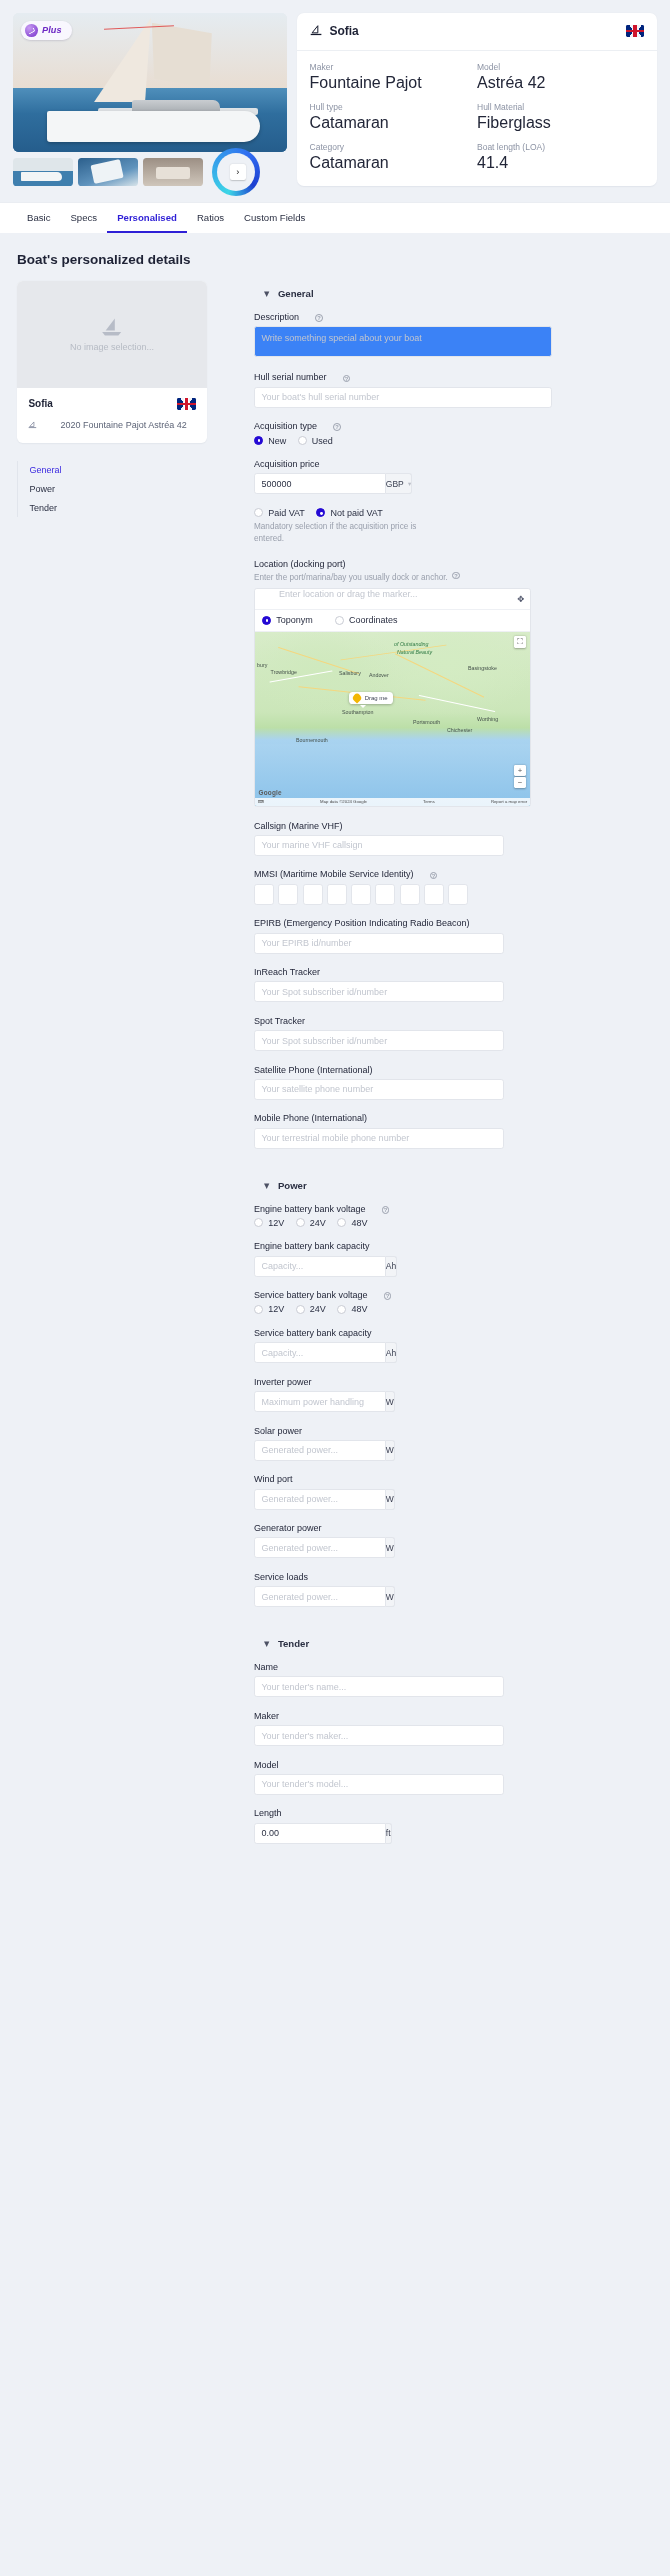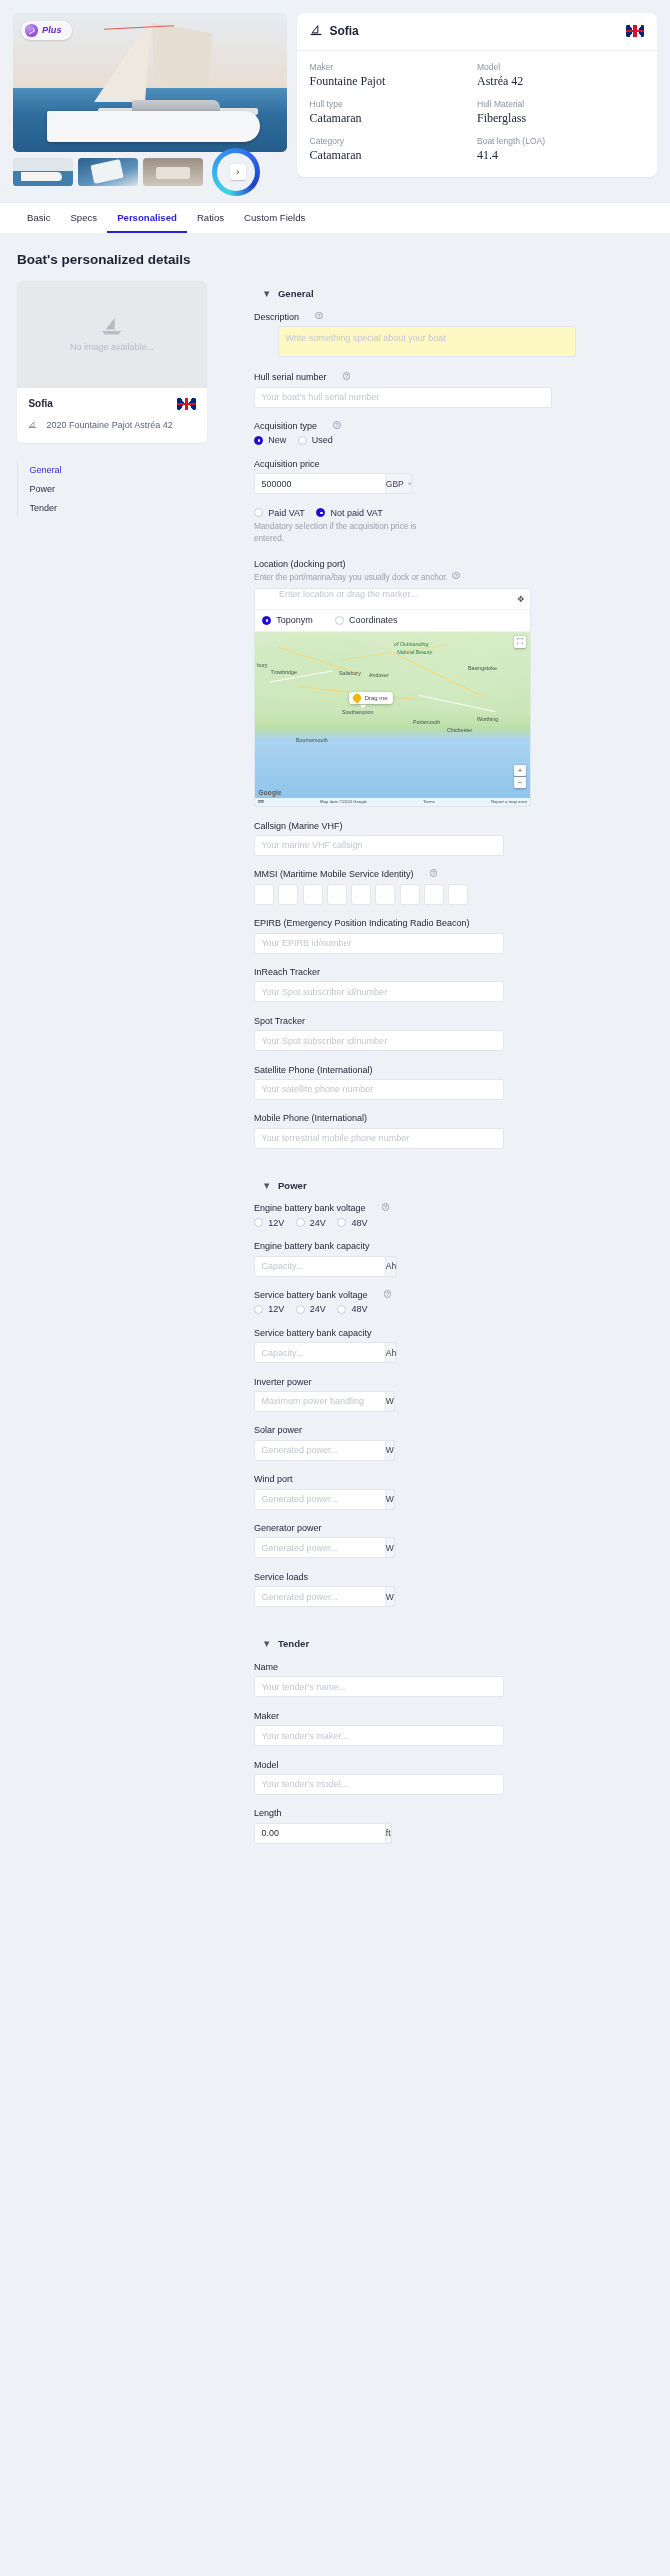--- a/index.html
+++ b/index.html
@@ -82,64 +82,64 @@
       linear-gradient(to right, transparent 38%, #fff 38% 62%, transparent 62%);}
   .flag:after{content:"";position:absolute;inset:0;
     background:
       linear-gradient(to bottom, transparent 44%, #cf142b 44% 56%, transparent 56%),
       linear-gradient(to right, transparent 41%, #cf142b 41% 59%, transparent 59%);}
   .flag .dg{position:absolute;inset:-4.3px;background:
       linear-gradient(56deg, transparent 45%, #fff 45% 55%, transparent 55%),
       linear-gradient(-56deg, transparent 45%, #fff 45% 55%, transparent 55%); opacity:.95;}
   .sum-body { padding: 11.4px 12.8px 14px 12.8px; display:grid; grid-template-columns: 1fr 1fr; row-gap: 10px; }
   .kv-label { font-size: 8.5px; color: #8c93a4; margin-bottom: 2.1px; }
-  .kv-value { font-size: 12px; color: #222638; font-family: Liberation Serif, serif; }
+  .kv-value { font-size: 16px; color: #222638; }
 
   
   .tabs-bar { background:#fff; margin-top: 15.6px; display:flex; gap: 0; padding: 0 17px; box-shadow:0 0.7px 0 #e3e7ee inset; }
   .tab { padding: 10px 10px 8.5px 10px; font-size: 9.6px; color:#2b3043; cursor:pointer; border-bottom: 2.1px solid transparent; }
   .tab.active { color:#2e1fd6; font-weight: 700; border-bottom-color:#2e1fd6; }
 
   
   h1.page-title { font-size: 13.5px; font-weight: 700; margin: 18.5px 0 0 17px; }
   .cols { display:flex; gap: 0; padding: 14px 17px 0 17px; align-items:flex-start;}
   .left-col { width: 190px; flex:0 0 190px; }
   .right-col { flex:1; padding-left: 47px; }
 
   .noimg-card { background:#fff; border-radius:5.7px; overflow:hidden; box-shadow:0 0.7px 1.4px rgba(20,30,60,.05); }
   .noimg-area { background:#e6e8ec; height:107px; display:flex; flex-direction:column; align-items:center; justify-content:center; gap:5.7px;}
   .noimg-txt { color:#b6bbc4; font-size:9px; }
   .noimg-card-body { padding: 10px 11.4px 12.8px 11.4px; }
   .nc-row1 { display:flex; align-items:center; justify-content:space-between; }
   .nc-name { font-size: 10px; font-weight: 700; }
-  .nc-sub { margin-top:10px; display:flex; align-items:center; gap:9px; font-size: 9px; color:#5d6477; }
+  .nc-sub { margin-top:10px; display:flex; align-items:center; gap:23px; font-size: 9px; color:#5d6477; }
 
   .side-nav { margin-top: 18.5px; border-left: 1.4px solid #e1e5ec; padding-left: 11.4px; }
   .side-nav a { display:block; font-size:9px; padding: 4.3px 0; color:#2b3043; text-decoration:none; }
   .side-nav a.active { color:#3b2ae0; }
 
   
   .section-head { display:flex; align-items:center; gap:8.5px; margin: 7px 0 12.8px 10px; }
   .section-head .chev { color:#4c5164; font-size:10.7px; line-height:1; }
   .section-head .stitle { font-size: 9.6px; font-weight: 700; color:#2b3043; }
 
   .field { margin-bottom: 13.5px; }
-  .f-label { font-size: 9px; color:#1e2235; display:flex; align-items:flex-start; gap:16px; margin-bottom: 4.3px; }
+  .f-label { font-size: 9px; color:#1e2235; display:flex; align-items:flex-end; gap:16px; margin-bottom: 4.3px; }
   .help { width: 7.8px; height: 7.8px; border-radius:50%; border:0.7px solid #9aa0ad; color:#9aa0ad;
           font-size: 5.7px; line-height: 6.4px; text-align:center; display:inline-block; font-weight:700;}
   .f-sub { font-size: 8.2px; color:#9aa0ad; margin: -1.4px 0 4.3px 0; line-height:1.45; }
   .inp {
     width: 250px; height: 21px; border: 0.7px solid #e2e5eb; background:#fff; border-radius: 2.8px;
     font-size: 9px; color:#2b3043; padding: 0 6.4px; font-family:"Liberation Sans", sans-serif;
   }
   .inp::placeholder { color:#c2c6cf; }
   .inp.wide { width: 298px; }
   .ta {
-    width: 298px; height: 31px; border: 0.7px solid #e2e5eb; background:#fef9c3; border-radius: 2.8px;
-    font-size: 9px; color:#2b3043; padding: 5.7px 6.4px; resize:none; font-family:"Liberation Sans", sans-serif;margin-left:24px;
+    width: 298px; height: 31px; border: 0.7px solid #e2e5eb; background:#3b82f6; border-radius: 2.8px;
+    font-size: 9px; color:#2b3043; padding: 5.7px 6.4px; resize:none; font-family:"Liberation Sans", sans-serif;
   }
   .ta::placeholder { color:#c2c6cf; }
   .radios { display:flex; align-items:center; gap: 11.4px; margin-top: 2.8px;}
   .radio { display:flex; align-items:center; gap: 5px; font-size:9px; color:#2b3043; }
   .dot { width:9.2px; height:9.2px; border-radius:50%; border:1.1px solid #c9ccd4; background:#fff; position:relative; flex:0 0 9.2px;}
   .dot.on { border-color:#2409d4; background:#2409d4; }
   .dot.on:after { content:""; position:absolute; left:2.5px; top:2.5px; width:2.8px; height:2.8px; border-radius:50%; background:#fff; }
 
   .ig { display:flex; width: 148px; }
   .ig .inp { border-radius: 2.8px 0 0 2.8px; width: auto; flex:1; }
@@ -271,21 +271,21 @@
 
   <div class="cols">
 
     <div class="left-col">
       <div class="noimg-card">
         <div class="noimg-area">
           <svg width="24" height="20" viewBox="0 0 34 28">
             <path d="M21 2 L21 19 L8 19 Z" fill="#b7bcc7"></path>
             <path d="M3 21 h27 l-4 5 H7 Z" fill="#b7bcc7"></path>
           </svg>
-          <span class="noimg-txt">No image available...</span>
+          <span class="noimg-txt">No image selection...</span>
         </div>
         <div class="noimg-card-body">
           <div class="nc-row1">
             <span class="nc-name">Sofia</span>
             <span class="flag">
                 <span class="dg"></span>
               </span>
           </div>
           <div class="nc-sub">
             <svg width="9.2" height="8.5" viewBox="0 0 14 12">

